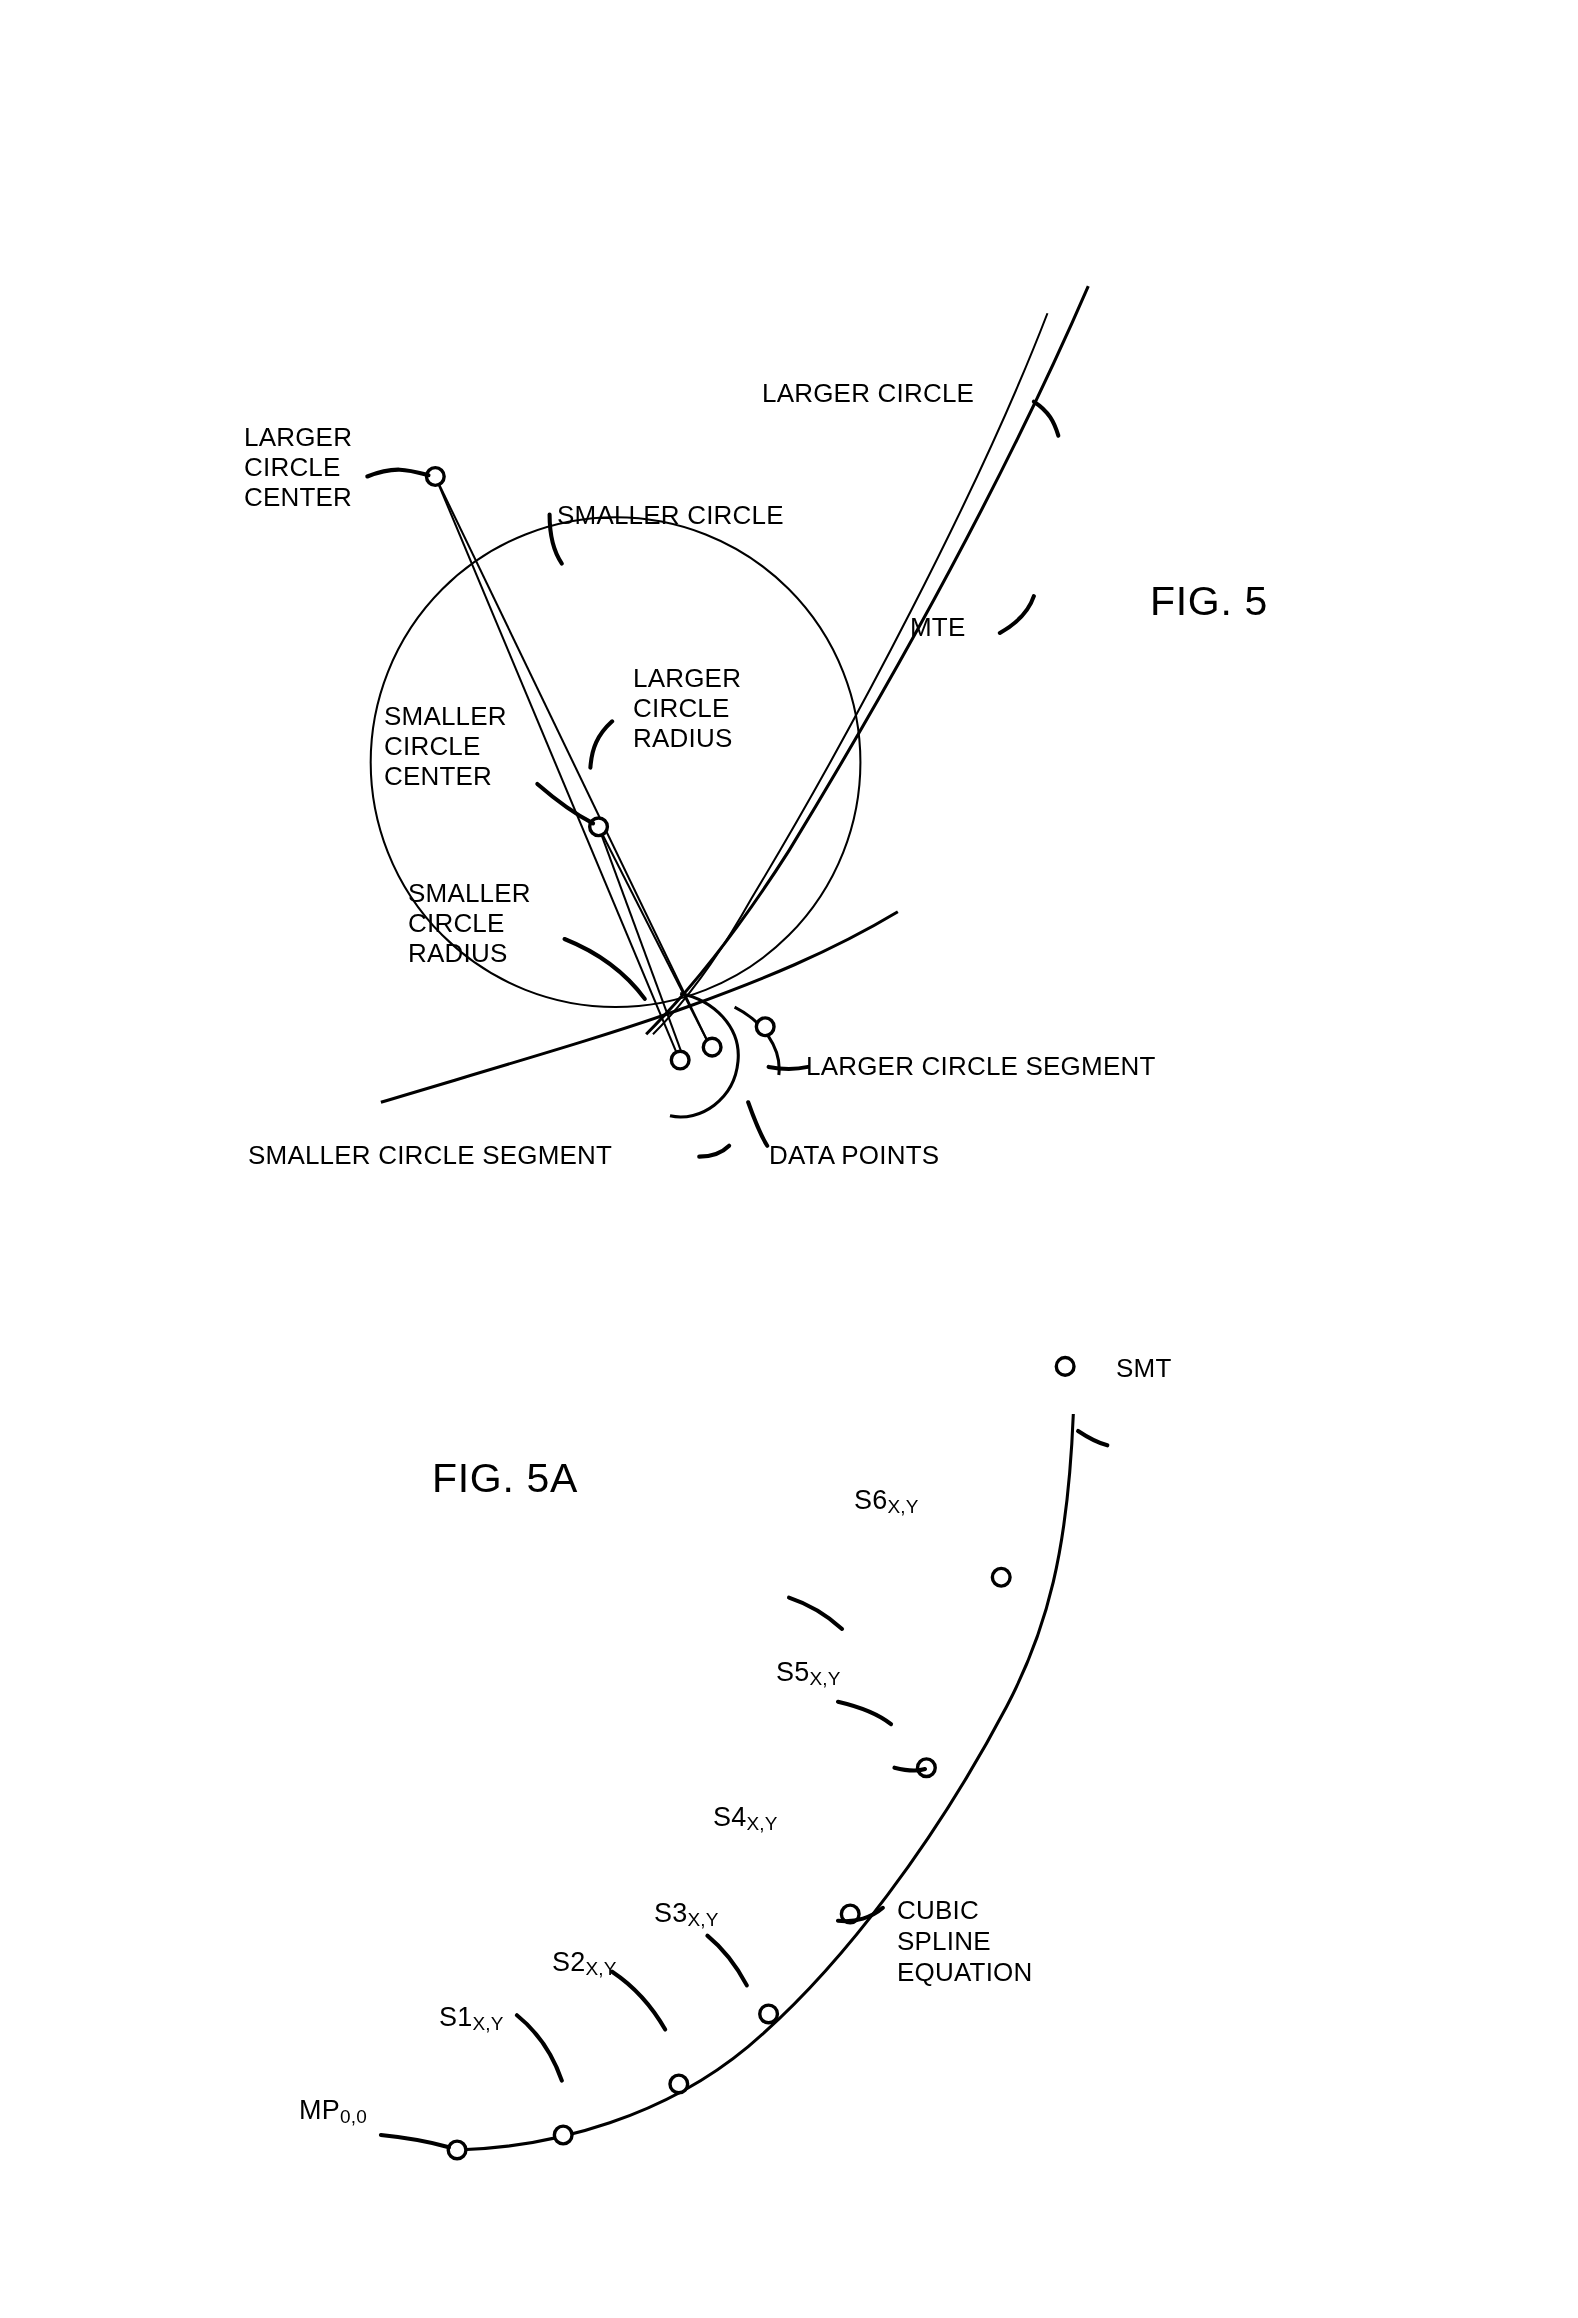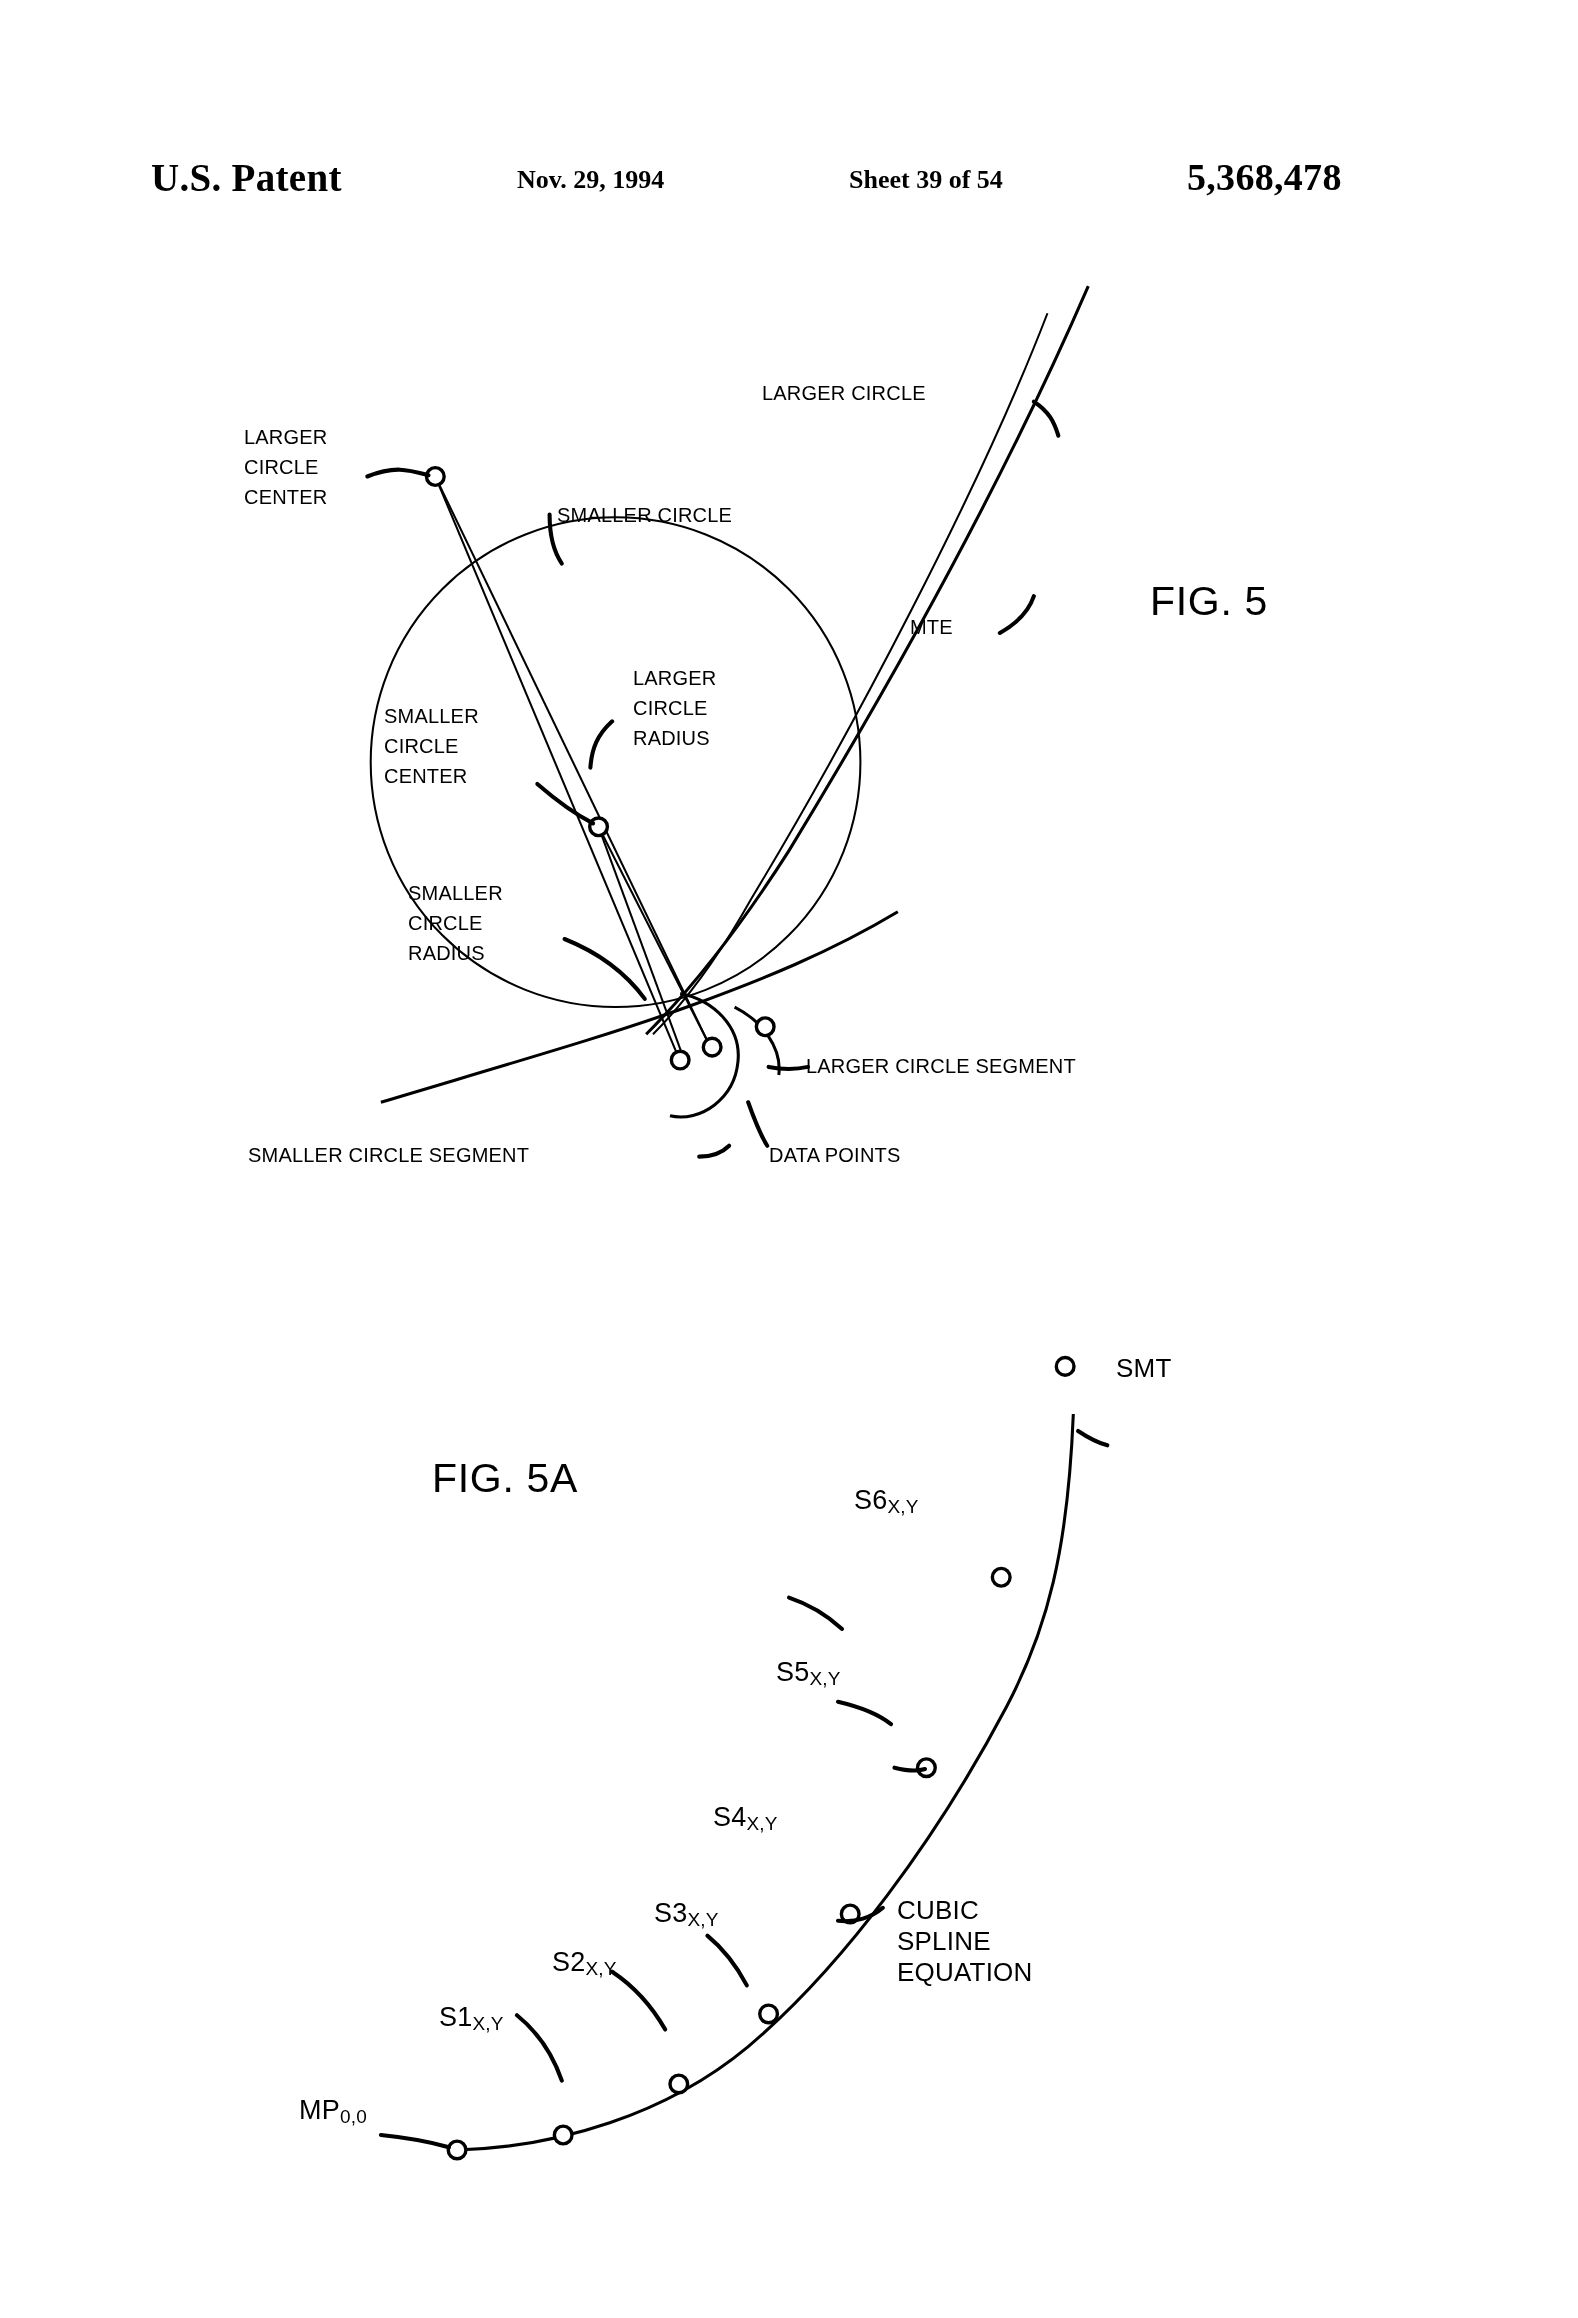--- a/index.html
+++ b/index.html
@@ -77,21 +77,21 @@
     white-space: nowrap;
     margin-top: 34px;
   }
   #fig5-label { left: 1150px; top: 544px; }
   #fig5a-label { left: 432px; top: 1421px; }
 
   
   .dlabel {
     position: absolute;
     font-family: "Liberation Sans", sans-serif;
-    font-size: 20px;
+    font-size: 26px;
     line-height: 30px;
     white-space: pre;
     letter-spacing: 0.2px;
   }
   .dlabel.big { font-size: 26px; line-height: 31px; }
 
   .slabel {
     position: absolute;
     font-family: "Liberation Sans", sans-serif;
     font-size: 27px;
@@ -111,26 +111,20 @@
     fill: #ffffff;
     stroke: #000000;
     stroke-width: 5;
   }
 </style>
 </head>
 <body>
 
 <div class="page">
 
-  <div class="header">
-    <div class="hdr-patent">U.S. Patent</div>
-    <div class="hdr-date">Nov. 29, 1994</div>
-    <div class="hdr-sheet">Sheet 39 of 54</div>
-    <div class="hdr-number">5,368,478</div>
-  </div>
 
   <svg width="1578" height="1021" viewBox="0 0 2320 1500">
 
     <circle cx="905" cy="1120" r="360" class="stroke-thin"></circle>
 
     <path d="M 1540 460 C 1440 720 1250 1080 1105 1320 C 1060 1400 1010 1470 960 1520" class="stroke-thin"></path>
 
     <path d="M 1600 420 C 1470 720 1300 1020 1160 1250 C 1090 1360 1020 1450 950 1520" class="stroke-med"></path>
 
     <path d="M 560 1620 C 760 1560 900 1520 1010 1480 C 1120 1440 1220 1400 1320 1340" class="stroke-med"></path>

